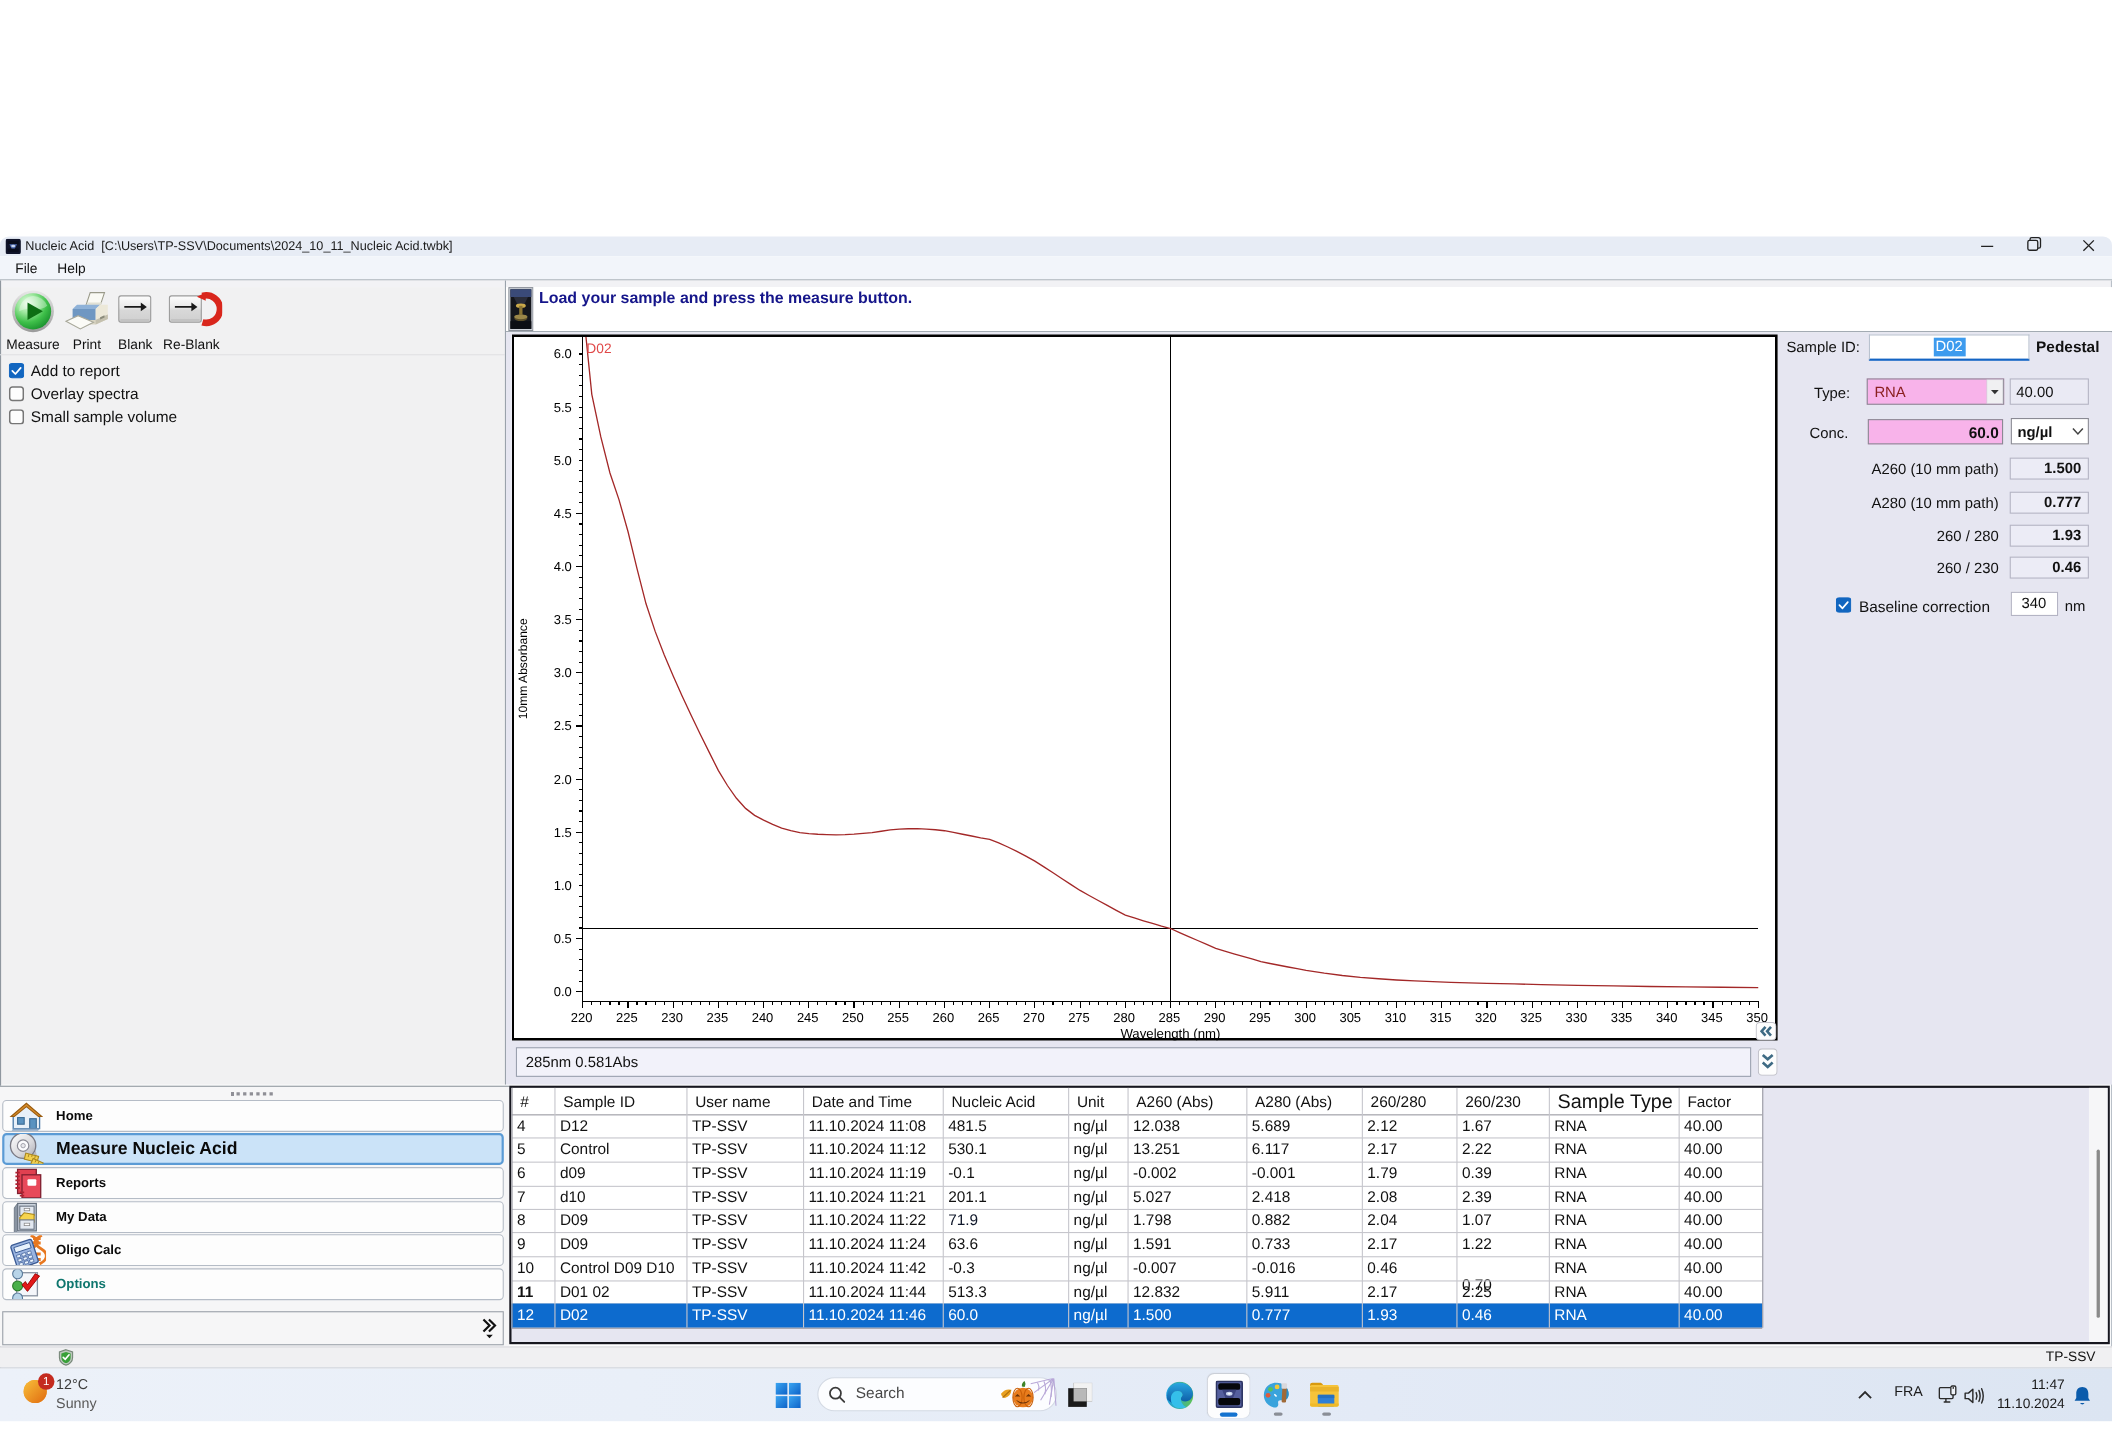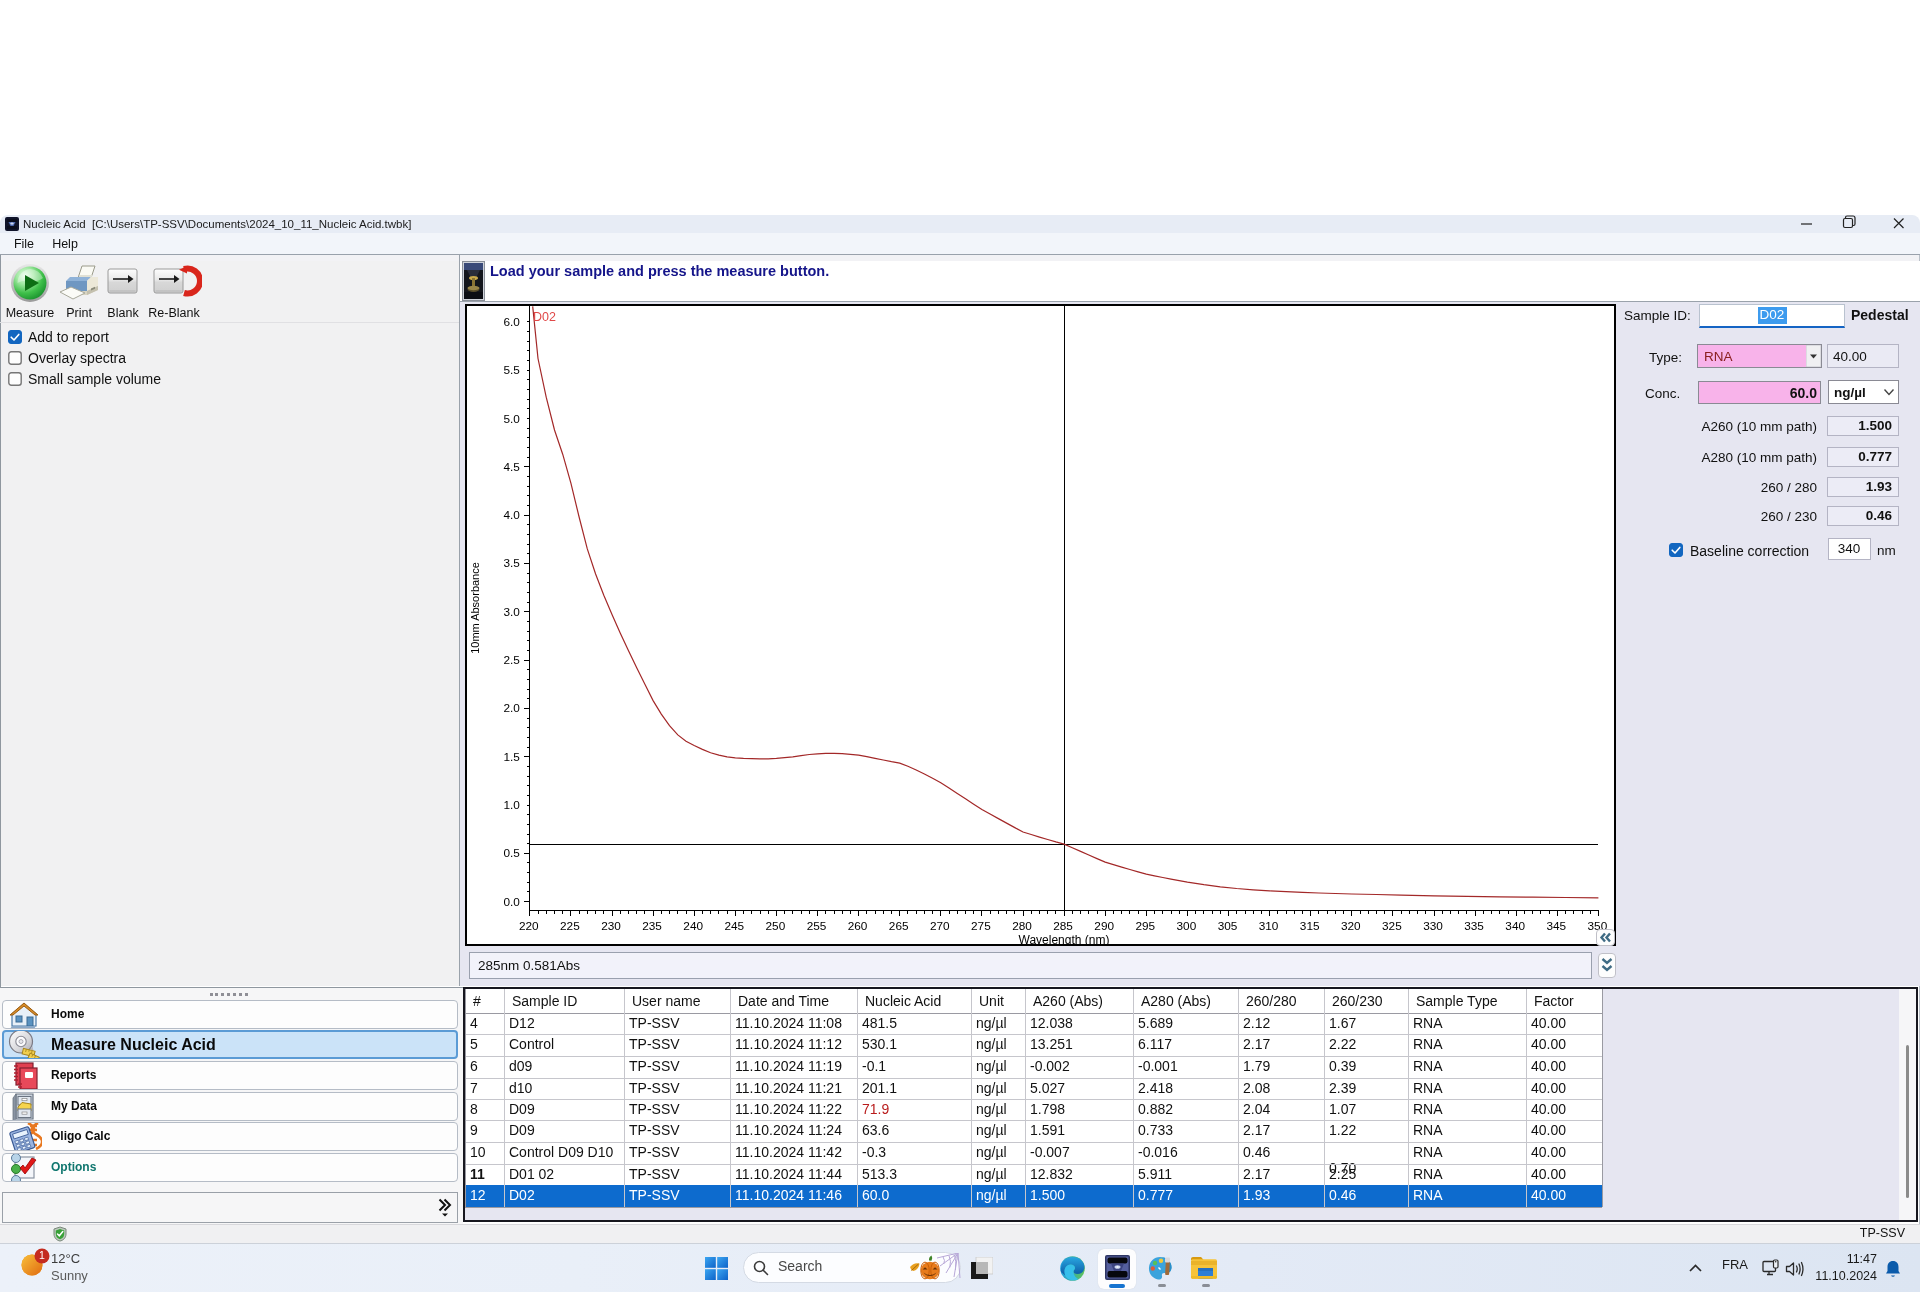--- a/index.html
+++ b/index.html
@@ -538,21 +538,21 @@
 <div class="tx" style="left:473px;top:993px;font-size:14px;line-height:17px;color:#111;font-weight:normal;">#</div>
 <div class="tx" style="left:512px;top:993px;font-size:14px;line-height:17px;color:#111;font-weight:normal;">Sample ID</div>
 <div class="tx" style="left:632px;top:993px;font-size:14px;line-height:17px;color:#111;font-weight:normal;">User name</div>
 <div class="tx" style="left:738px;top:993px;font-size:14px;line-height:17px;color:#111;font-weight:normal;">Date and Time</div>
 <div class="tx" style="left:865px;top:993px;font-size:14px;line-height:17px;color:#111;font-weight:normal;">Nucleic Acid</div>
 <div class="tx" style="left:979px;top:993px;font-size:14px;line-height:17px;color:#111;font-weight:normal;">Unit</div>
 <div class="tx" style="left:1033px;top:993px;font-size:14px;line-height:17px;color:#111;font-weight:normal;">A260 (Abs)</div>
 <div class="tx" style="left:1141px;top:993px;font-size:14px;line-height:17px;color:#111;font-weight:normal;">A280 (Abs)</div>
 <div class="tx" style="left:1246px;top:993px;font-size:14px;line-height:17px;color:#111;font-weight:normal;">260/280</div>
 <div class="tx" style="left:1332px;top:993px;font-size:14px;line-height:17px;color:#111;font-weight:normal;">260/230</div>
-<div class="tx" style="left:1416px;top:993px;font-size:14px;line-height:17px;color:#111;font-weight:normal;">Sample Type</div>
+<div class="tx" style="left:1416px;top:993px;font-size:18px;line-height:17px;color:#111;font-weight:normal;">Sample Type</div>
 <div class="tx" style="left:1534px;top:993px;font-size:14px;line-height:17px;color:#111;font-weight:normal;">Factor</div>
 <div class="a" style="left:465px;top:1013px;width:1137px;height:1px;background:#9a9aa2;"></div>
 <div class="tx" style="left:470px;top:1015px;font-size:14px;line-height:17px;color:#111;font-weight:normal;">4</div>
 <div class="tx" style="left:509px;top:1015px;font-size:14px;line-height:17px;color:#111;font-weight:normal;">D12</div>
 <div class="tx" style="left:629px;top:1015px;font-size:14px;line-height:17px;color:#111;font-weight:normal;">TP-SSV</div>
 <div class="tx" style="left:735px;top:1015px;font-size:14px;line-height:17px;color:#111;font-weight:normal;">11.10.2024 11:08</div>
 <div class="tx" style="left:862px;top:1015px;font-size:14px;line-height:17px;color:#111;font-weight:normal;">481.5</div>
 <div class="tx" style="left:976px;top:1015px;font-size:14px;line-height:17px;color:#111;font-weight:normal;">ng/µl</div>
 <div class="tx" style="left:1030px;top:1015px;font-size:14px;line-height:17px;color:#111;font-weight:normal;">12.038</div>
 <div class="tx" style="left:1138px;top:1015px;font-size:14px;line-height:17px;color:#111;font-weight:normal;">5.689</div>
@@ -597,21 +597,21 @@
 <div class="tx" style="left:1138px;top:1080px;font-size:14px;line-height:17px;color:#111;font-weight:normal;">2.418</div>
 <div class="tx" style="left:1243px;top:1080px;font-size:14px;line-height:17px;color:#111;font-weight:normal;">2.08</div>
 <div class="tx" style="left:1329px;top:1080px;font-size:14px;line-height:17px;color:#111;font-weight:normal;">2.39</div>
 <div class="tx" style="left:1413px;top:1080px;font-size:14px;line-height:17px;color:#111;font-weight:normal;">RNA</div>
 <div class="tx" style="left:1531px;top:1080px;font-size:14px;line-height:17px;color:#111;font-weight:normal;">40.00</div>
 <div class="a" style="left:465px;top:1099px;width:1137px;height:1px;background:#c6c6cc;"></div>
 <div class="tx" style="left:470px;top:1101px;font-size:14px;line-height:17px;color:#111;font-weight:normal;">8</div>
 <div class="tx" style="left:509px;top:1101px;font-size:14px;line-height:17px;color:#111;font-weight:normal;">D09</div>
 <div class="tx" style="left:629px;top:1101px;font-size:14px;line-height:17px;color:#111;font-weight:normal;">TP-SSV</div>
 <div class="tx" style="left:735px;top:1101px;font-size:14px;line-height:17px;color:#111;font-weight:normal;">11.10.2024 11:22</div>
-<div class="tx" style="left:862px;top:1101px;font-size:14px;line-height:17px;color:#b91c1c;font-weight:normal;">71.9</div>
+<div class="tx" style="left:862px;top:1101px;font-size:14px;line-height:17px;color:#0f172a;font-weight:normal;">71.9</div>
 <div class="tx" style="left:976px;top:1101px;font-size:14px;line-height:17px;color:#111;font-weight:normal;">ng/µl</div>
 <div class="tx" style="left:1030px;top:1101px;font-size:14px;line-height:17px;color:#111;font-weight:normal;">1.798</div>
 <div class="tx" style="left:1138px;top:1101px;font-size:14px;line-height:17px;color:#111;font-weight:normal;">0.882</div>
 <div class="tx" style="left:1243px;top:1101px;font-size:14px;line-height:17px;color:#111;font-weight:normal;">2.04</div>
 <div class="tx" style="left:1329px;top:1101px;font-size:14px;line-height:17px;color:#111;font-weight:normal;">1.07</div>
 <div class="tx" style="left:1413px;top:1101px;font-size:14px;line-height:17px;color:#111;font-weight:normal;">RNA</div>
 <div class="tx" style="left:1531px;top:1101px;font-size:14px;line-height:17px;color:#111;font-weight:normal;">40.00</div>
 <div class="a" style="left:465px;top:1120px;width:1137px;height:1px;background:#c6c6cc;"></div>
 <div class="tx" style="left:470px;top:1122px;font-size:14px;line-height:17px;color:#111;font-weight:normal;">9</div>
 <div class="tx" style="left:509px;top:1122px;font-size:14px;line-height:17px;color:#111;font-weight:normal;">D09</div>

